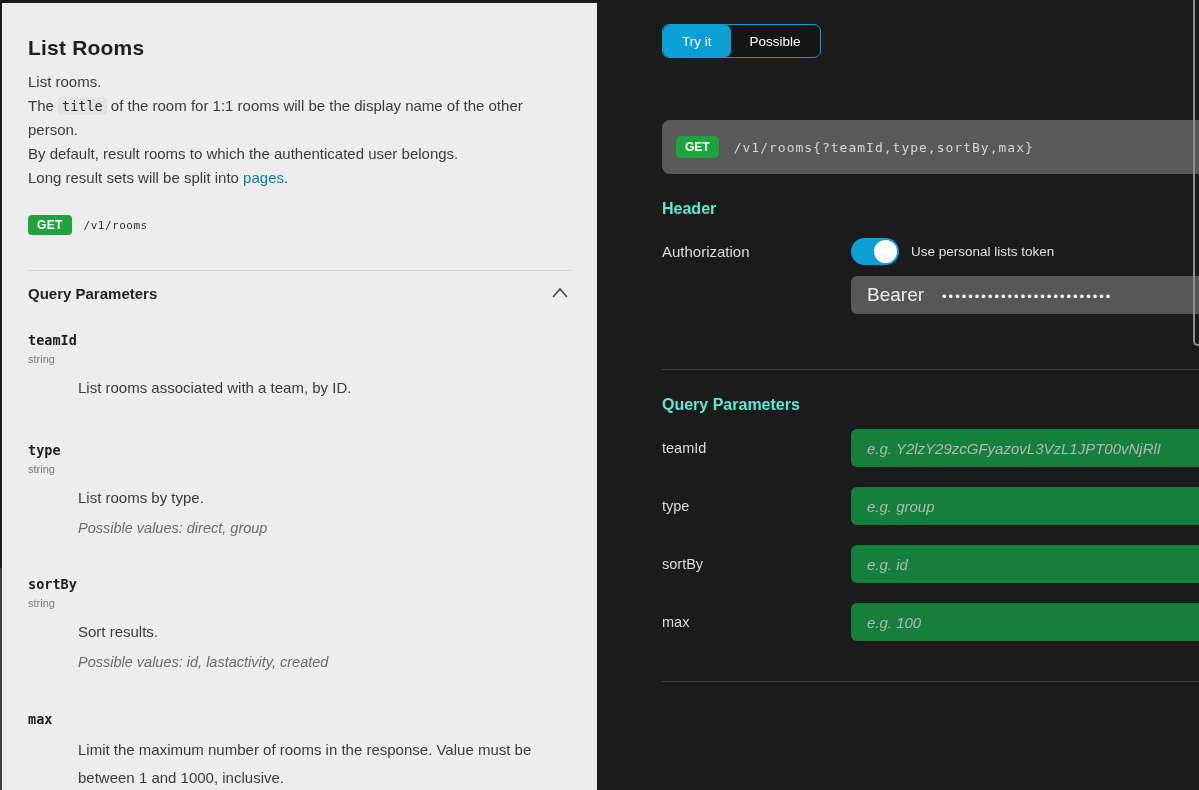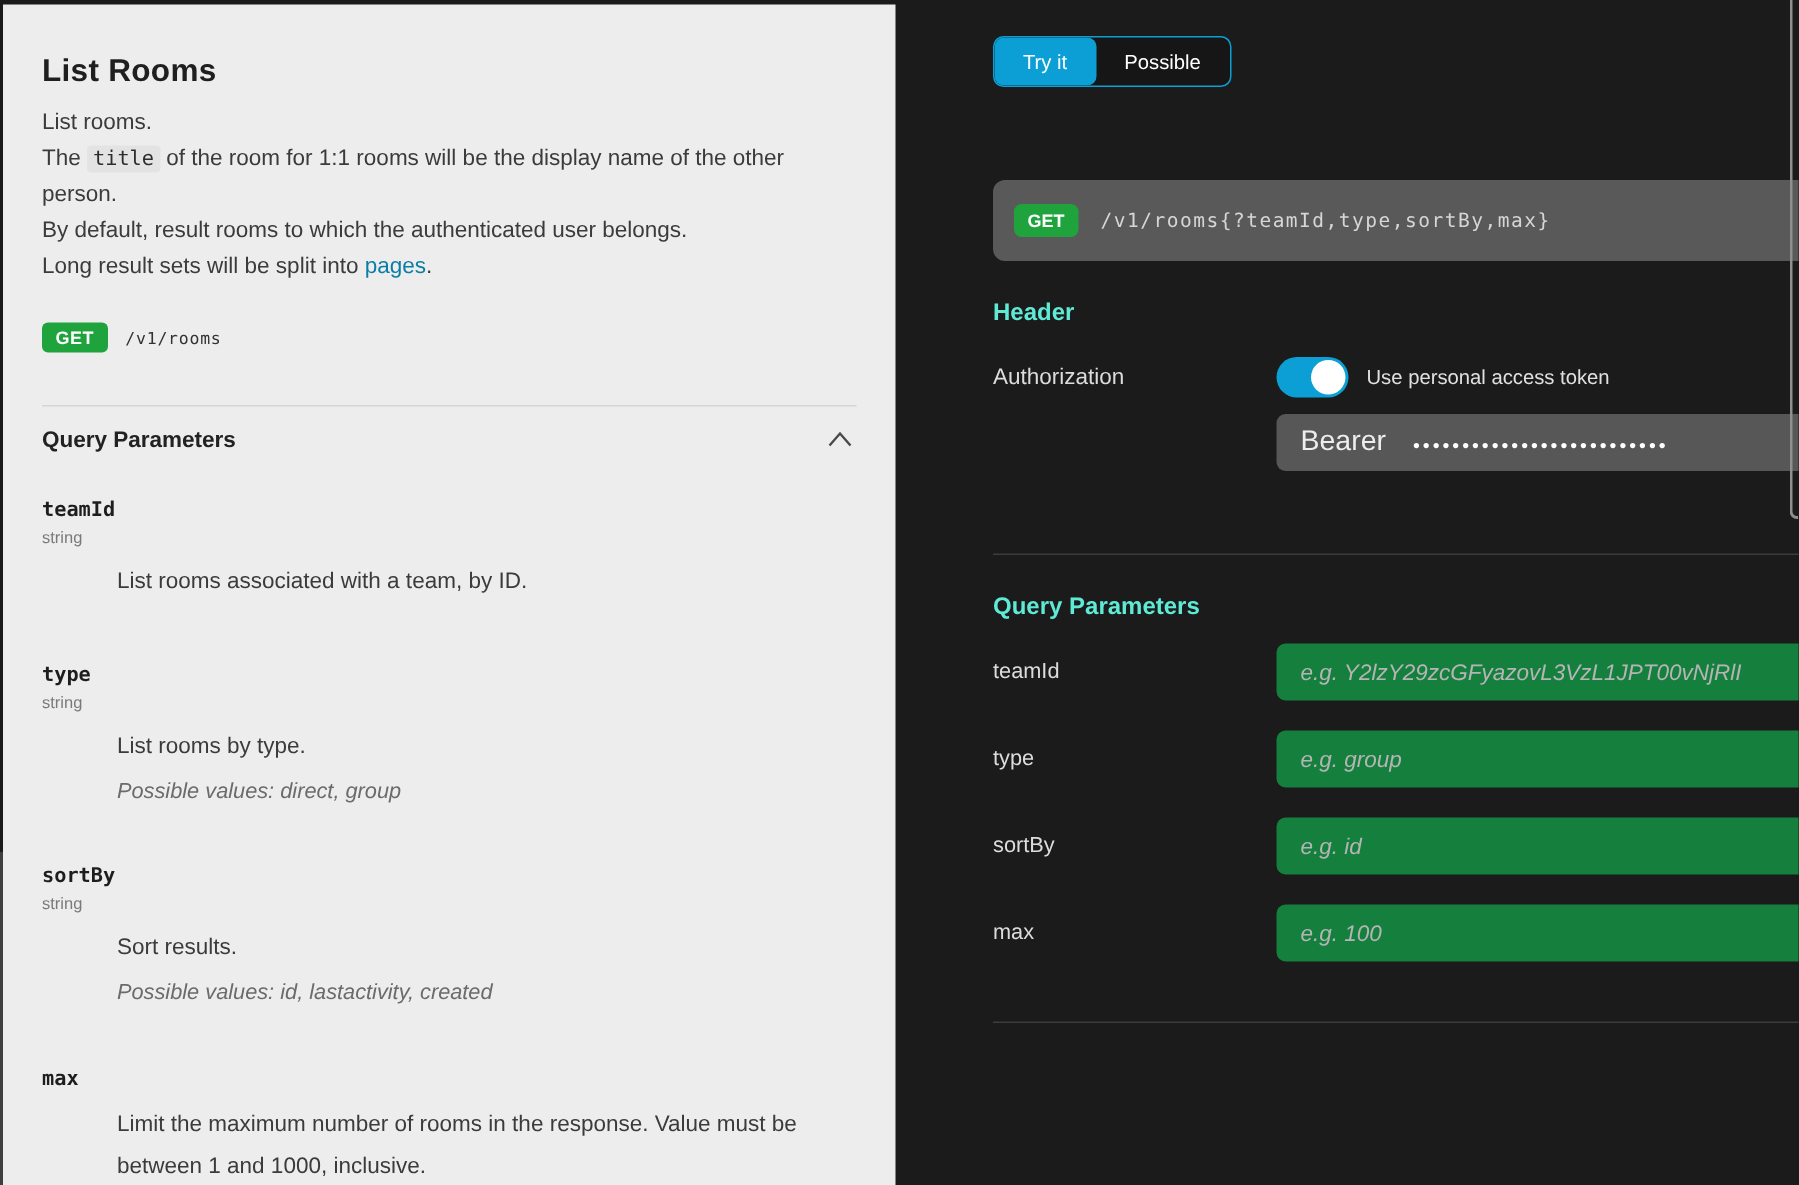--- a/index.html
+++ b/index.html
@@ -192,21 +192,21 @@
 
   <div class="section-title">Header</div>
 
   <div class="auth-row">
     <div class="auth-label">Authorization</div>
     <div class="auth-control">
       <div class="toggle-row">
         <div class="toggle">
           <div class="toggle-knob"></div>
         </div>
-        <span class="toggle-label">Use personal access token</span>
+        <span class="toggle-label">Use personal lists token</span>
       </div>
       <div class="bearer-box">
         <span class="bearer-word">Bearer</span>
         <span class="bearer-dots">••••••••••••••••••••••••••</span>
         <span class="copy-btn">
           <svg width="18" height="18" viewBox="0 0 18 18">
               <rect x="4" y="5.5" width="8" height="9.5" rx="1.2" fill="none" stroke="#dedede" stroke-width="1.3"></rect>
               <path d="M6.5 3.5 h6 a1.5 1.5 0 0 1 1.5 1.5 v7" fill="none" stroke="#dedede" stroke-width="1.3"></path>
             </svg>
         </span>

